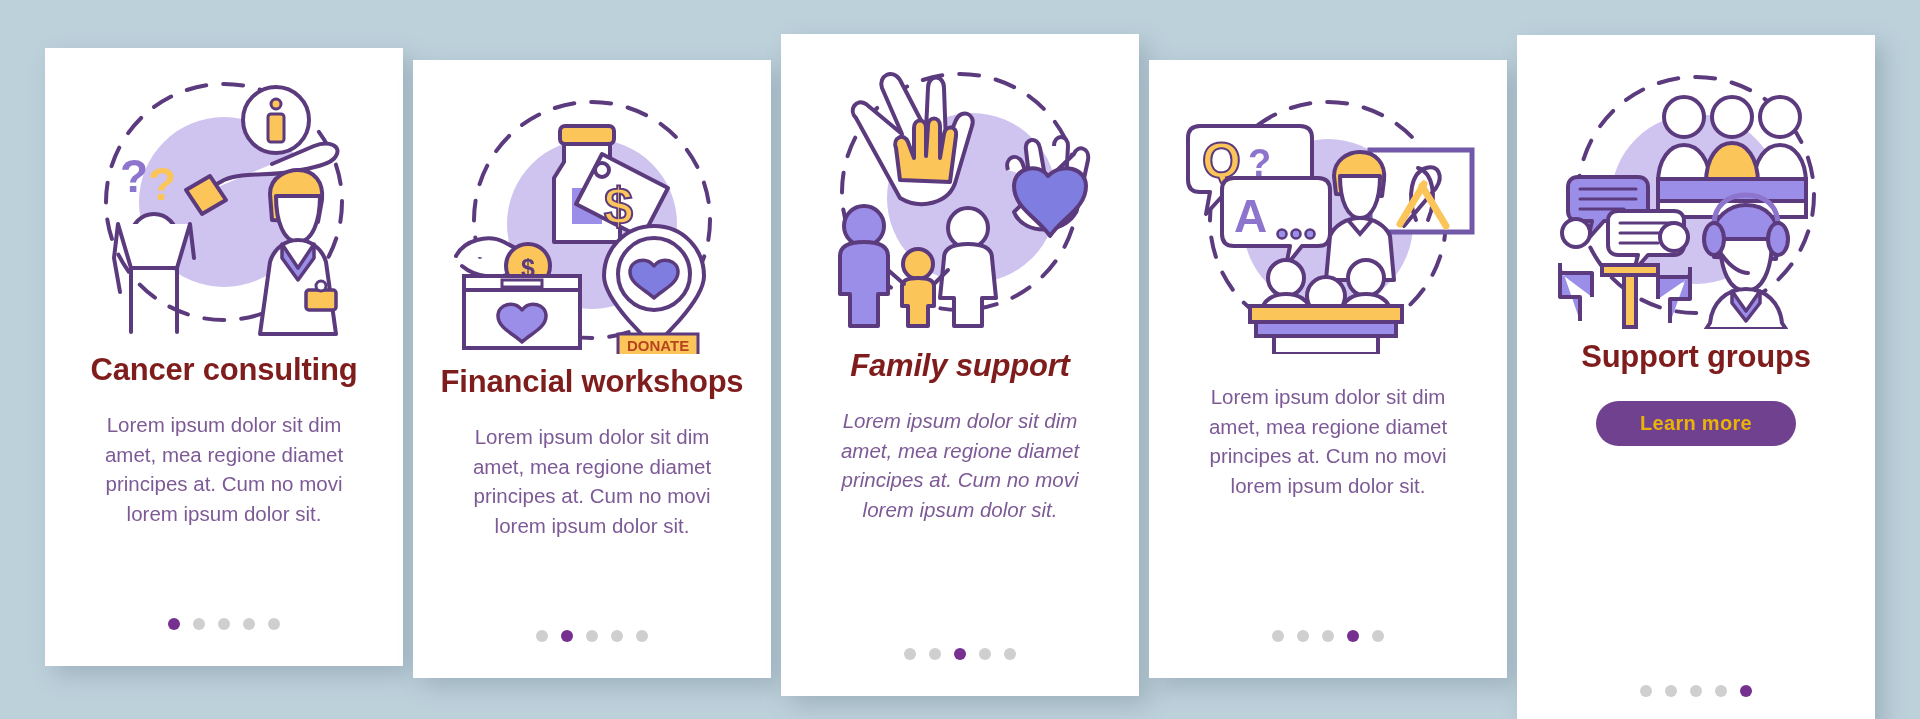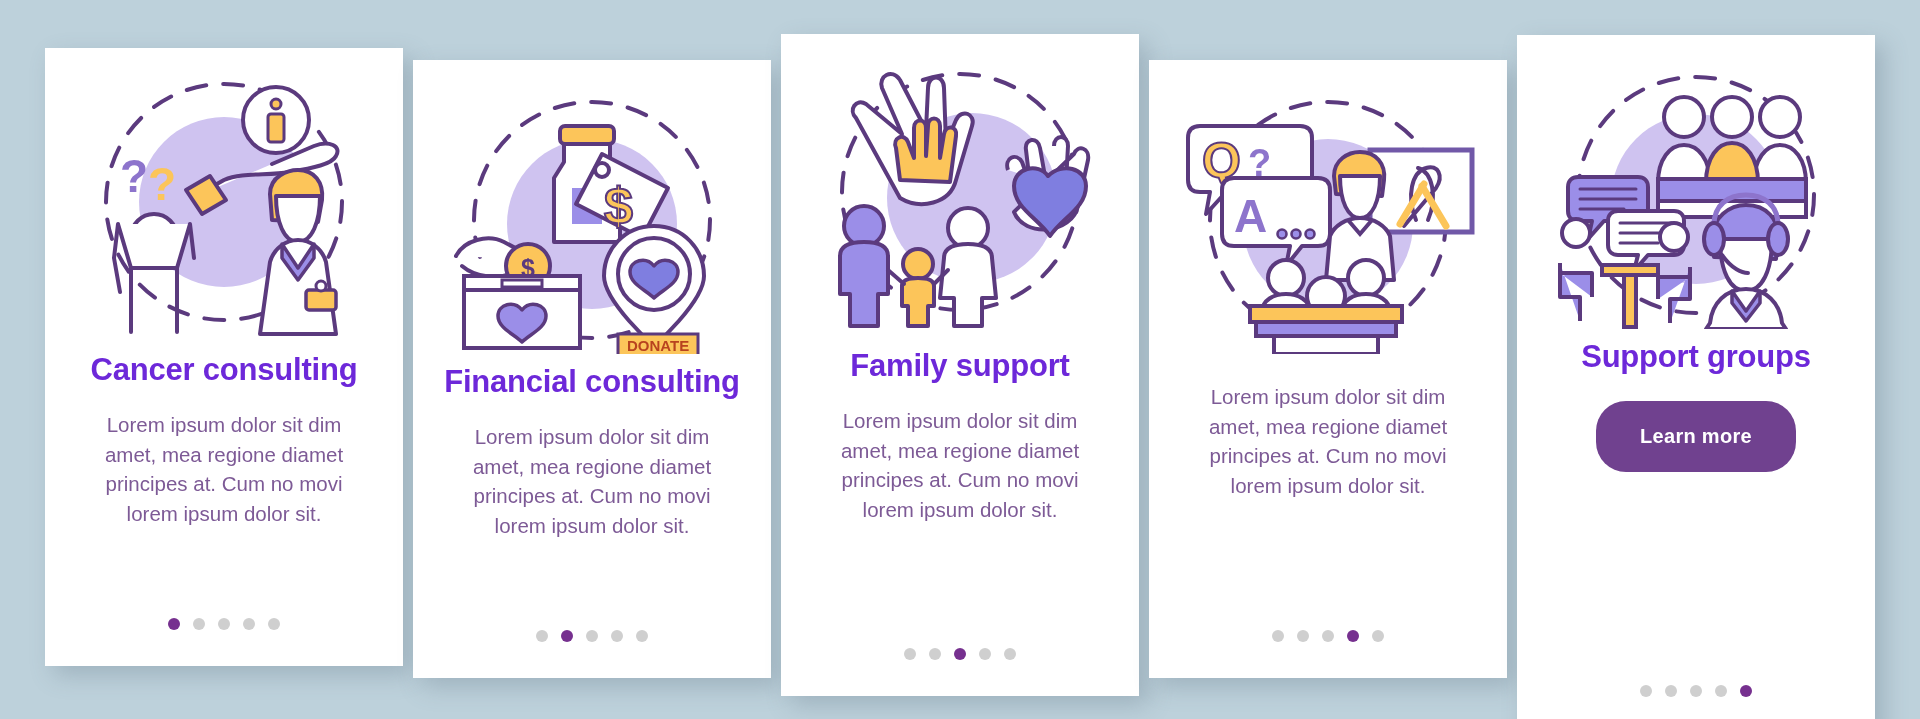--- a/index.html
+++ b/index.html
@@ -29,36 +29,36 @@
     background: #ffffff;
     box-shadow: 9px 9px 22px rgba(90,110,125,0.30);
     display: flex;
     flex-direction: column;
     align-items: center;
   }
 
   
   .card.c1 { height: 618px; margin-top: 14px; }
   .card.c2 { height: 618px; margin-top: 26px; }
-  .card.c3 { height: 662px; margin-top: 0px;  }
+  .card.c3 { height: 662px; margin-top: 0px; font-style: italic;  }
   .card.c4 { height: 618px; margin-top: 26px; }
   .card.c5 { height: 698px; margin-top: 1px; }
 
   .illo-wrap {
     width: 100%;
     height: 300px;
     display: flex;
     align-items: center;
     justify-content: center;
     padding-top: 18px;
   }
   .illo-wrap svg { display: block; }
 
   .card-title {
-    color: #6d28d9;
+    color: #7f1d1d;
     font-weight: bold;
     font-size: 31px;
     line-height: 1.16;
     letter-spacing: -0.2px;
     padding: 0 26px;
     margin-top: 4px;
   }
   .c3 .card-title { margin-top: 14px; }
 
   .card-body {
@@ -67,28 +67,28 @@
     line-height: 1.45;
     text-align: center;
     padding: 0 32px;
     margin-top: 22px;
     max-width: 330px;
   }
 
   .learn-more {
     margin-top: 26px;
     background: #70418f;
-    color: #ffffff;
+    color: #eab308;
     border: none;
     border-radius: 30px;
     font-family: "Liberation Sans", sans-serif;
     font-weight: bold;
     font-size: 20px;
     letter-spacing: 0.3px;
-    padding: 24px 44px;
+    padding: 11px 44px;
     cursor: pointer;
   }
 
   .dots {
     position: absolute;
     bottom: 36px;
     left: 0;
     right: 0;
     display: flex;
     justify-content: center;
@@ -175,21 +175,21 @@
         <path d="M80 226 C72 216 56 220 56 232 C56 244 72 250 80 258 C88 250 104 244 104 232 C104 220 88 216 80 226 Z" fill="#9b8ee8" stroke="#5b3a7e" stroke-width="3.5" stroke-linejoin="round"></path>
 
         <path d="M212 142 C182 142 162 166 162 192 C162 218 212 262 212 262 C212 262 262 218 262 192 C262 166 242 142 212 142 Z" fill="#ffffff" stroke="#5b3a7e" stroke-width="4" stroke-linejoin="round"></path>
         <circle cx="212" cy="190" r="36" fill="#ffffff" stroke="#5b3a7e" stroke-width="4"></circle>
         <path d="M212 182 C204 172 188 176 188 188 C188 200 204 206 212 214 C220 206 236 200 236 188 C236 176 220 172 212 182 Z" fill="#7f7ee0" stroke="#5b3a7e" stroke-width="3.5" stroke-linejoin="round"></path>
 
         <rect x="176" y="250" width="80" height="22" fill="#fcc55a" stroke="#5b3a7e" stroke-width="3"></rect>
         <text x="185" y="267" font-family="'Liberation Sans',sans-serif" font-size="15" font-weight="bold" fill="#b8431f">DONATE</text>
       </svg>
     </div>
-    <div class="card-title">Financial consulting</div>
+    <div class="card-title">Financial workshops</div>
     <div class="card-body">Lorem ipsum dolor sit dim amet, mea regione diamet principes at. Cum no movi lorem ipsum dolor sit.</div>
     <div class="spacer"></div>
     <div class="dots">
       <span class="dot"></span>
       <span class="dot active"></span>
       <span class="dot"></span>
       <span class="dot"></span>
       <span class="dot"></span>
     </div>
   </div>

